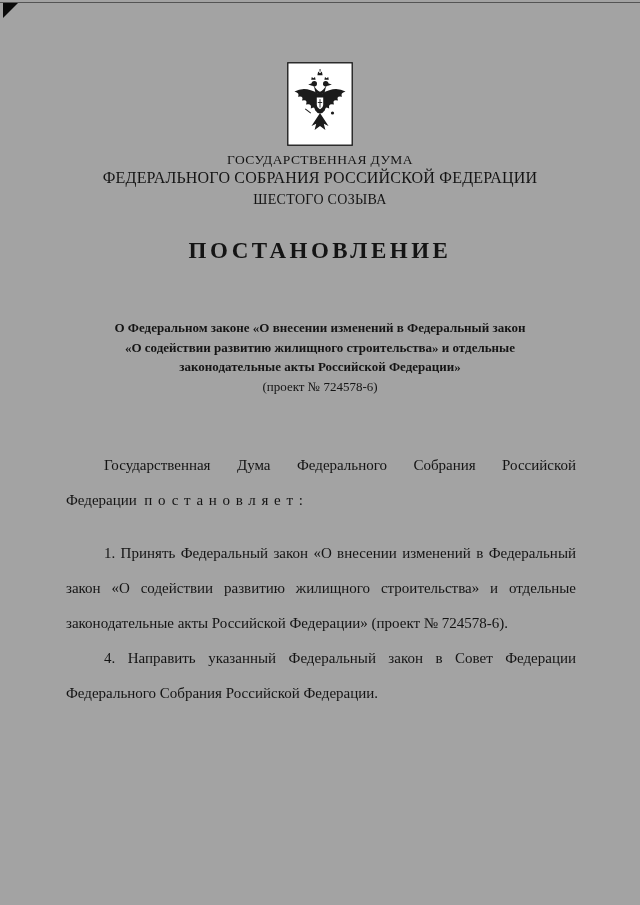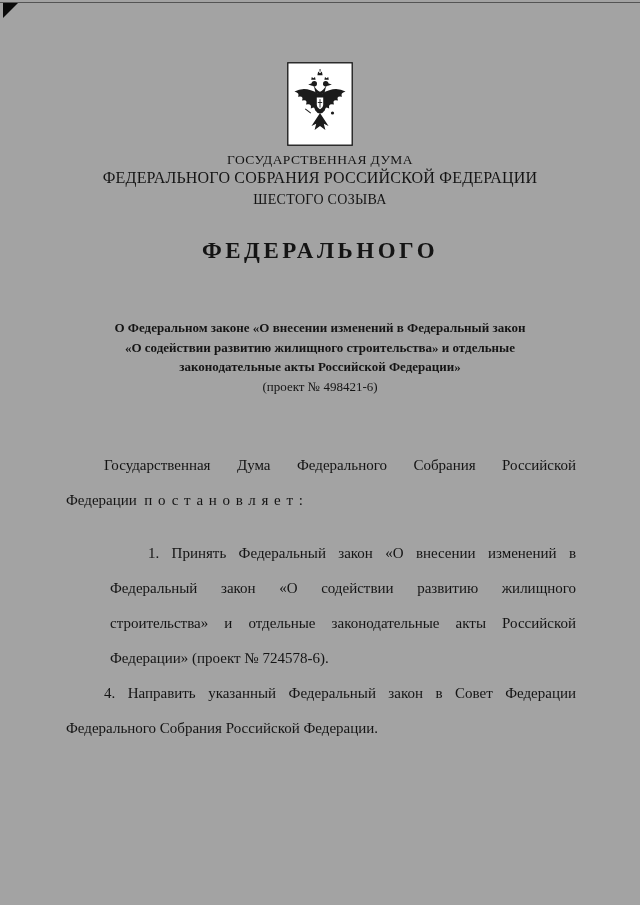--- a/index.html
+++ b/index.html
@@ -60,21 +60,21 @@
     margin:52px 64px 0 66px;
     font-size:15px;
     line-height:35px;
   }
   .para{
     text-align:justify;
     text-indent:38px;
     margin:0;
   }
   .para + .para{ margin-top:0; }
-  .para.gap{ margin-top:18px;margin-left:44px; }
+  .para.gap{ margin-top:18px; }
   .spaced-word{
     letter-spacing:.38em;
   }
 </style>
 </head>
 <body>
 
 <div class="page">
 
   <div class="scan-top-line"></div>
@@ -109,27 +109,27 @@
     </g>
 
     <path d="M29.8 35.5 L36.2 35.5 L36.2 42.5 Q36.2 45.6 33 47.2 Q29.8 45.6 29.8 42.5 Z" fill="#ffffff"></path>
     <path d="M33 37.2 L33 45.5 M30.8 40.5 L35.2 40.5" stroke="#1b1b1b" stroke-width="0.9" fill="none"></path>
   </svg>
 
   <div class="org-line l1">ГОСУДАРСТВЕННАЯ ДУМА</div>
   <div class="org-line l2">ФЕДЕРАЛЬНОГО СОБРАНИЯ РОССИЙСКОЙ ФЕДЕРАЦИИ</div>
   <div class="org-line l3">ШЕСТОГО СОЗЫВА</div>
 
-  <div class="doc-type-1">ФЕДЕРАЛЬНОГО</div>
+  <div class="doc-type-1">ПОСТАНОВЛЕНИЕ</div>
 
   <div class="law-title">
     <div>О Федеральном законе «О внесении изменений в Федеральный закон</div>
     <div>«О содействии развитию жилищного строительства» и отдельные</div>
     <div>законодательные акты Российской Федерации»</div>
-    <div class="project-line">(проект № 498421-6)</div>
+    <div class="project-line">(проект № 724578-6)</div>
   </div>
 
   <div class="body-block">
     <p class="para"><span>Государственная Дума Федерального Собрания Российской Федерации</span>&nbsp;&nbsp;<span class="spaced-word">постановляет:</span></p>
     <p class="para gap">1. Принять Федеральный закон «О внесении изменений в Федеральный закон «О содействии развитию жилищного строительства» и отдельные законодательные акты Российской Федерации» (проект № 724578-6).</p>
     <p class="para">4. Направить указанный Федеральный закон в Совет Федерации Федерального Собрания Российской Федерации.</p>
   </div>
 
 </div>
 

